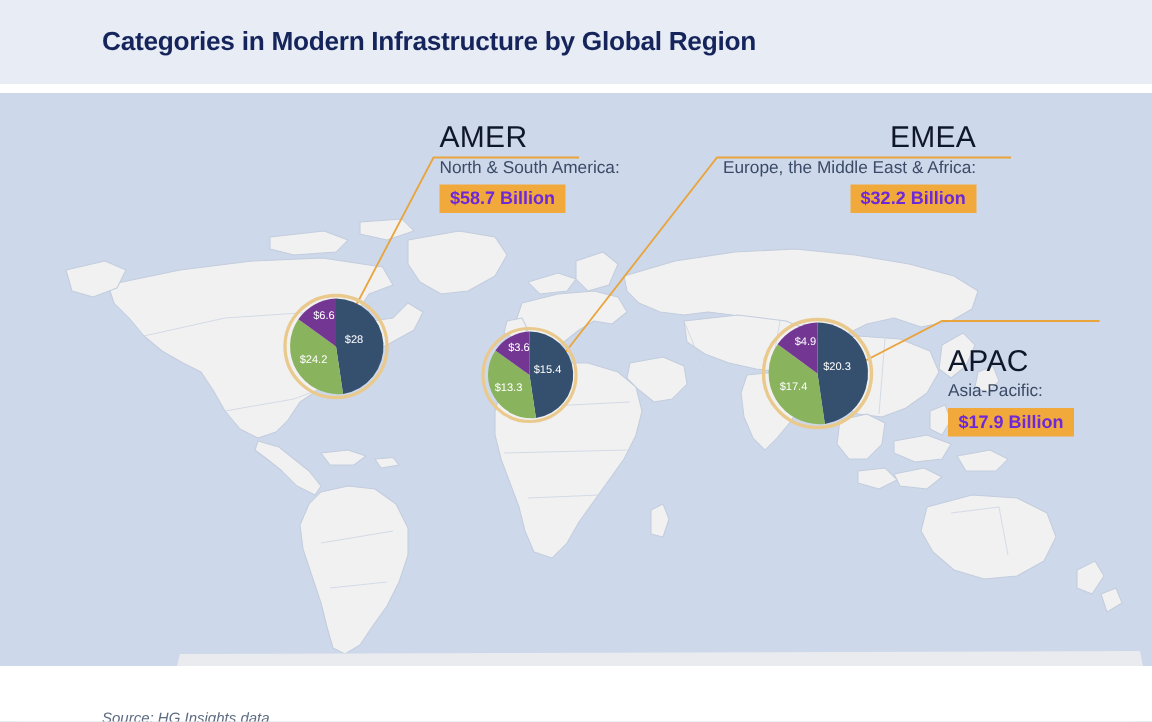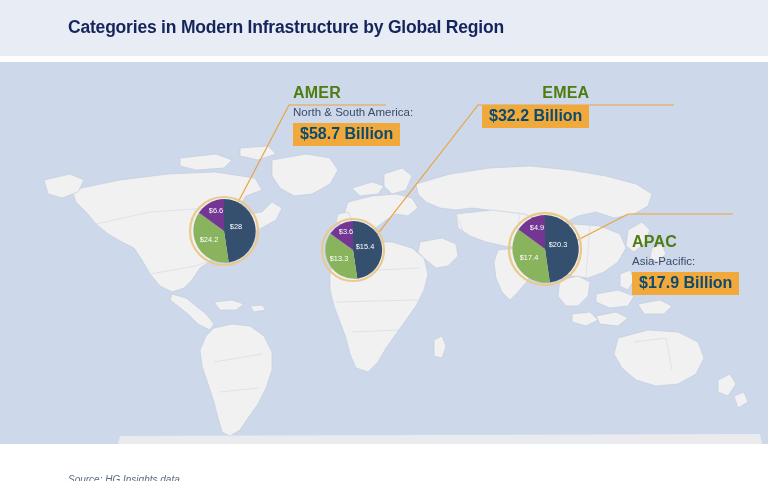--- a/index.html
+++ b/index.html
@@ -25,30 +25,30 @@
   
   .map-panel{
     position:absolute;left:0;top:62px;width:768px;height:382px;
     background:#cdd8ea;overflow:hidden;
   }
   .map-svg{position:absolute;left:0;top:0;width:768px;height:382px;display:block;}
 
   
   .callout{position:absolute;}
   .callout .region-code{
-    font-size:16px;font-weight:bold;color:#4d7c0f;letter-spacing:0.2px;
+    font-size:20px;font-weight:normal;color:#0f172a;letter-spacing:0.2px;
     line-height:19px;
   }
   .callout .region-desc{
     font-size:11.5px;color:#3b4a66;line-height:16px;margin-top:2px;white-space:nowrap;
   }
   .callout .region-amount{
     display:inline-block;margin-top:3px;
-    background:#f2a93b;color:#0c4a6e;
-    font-size:16px;font-weight:bold;
+    background:#f2a93b;color:#6d28d9;
+    font-size:12px;font-weight:bold;
     padding:2px 7px 3px 7px;white-space:nowrap;
   }
 
   #callout-amer{left:293px;top:83px;}
   #callout-emea{left:482px;top:83px;text-align:right;}
   #callout-apac{left:632px;top:192px;margin-top:40px;}
 
   
   .pie{position:absolute;}
   .pie svg{display:block;overflow:visible;}
@@ -217,20 +217,21 @@
   </div>
 
   <div class="callout" id="callout-amer">
     <div class="region-code">AMER</div>
     <div class="region-desc">North &amp; South America:</div>
     <div class="region-amount">$58.7 Billion</div>
   </div>
 
   <div class="callout" id="callout-emea">
     <div class="region-code">EMEA</div>
+    <div class="region-desc">Europe, the Middle East &amp; Africa:</div>
     <div class="region-amount">$32.2 Billion</div>
   </div>
 
   <div class="callout" id="callout-apac">
     <div class="region-code">APAC</div>
     <div class="region-desc">Asia-Pacific:</div>
     <div class="region-amount">$17.9 Billion</div>
   </div>
 
   <div class="source-note">Source: HG Insights data</div>

